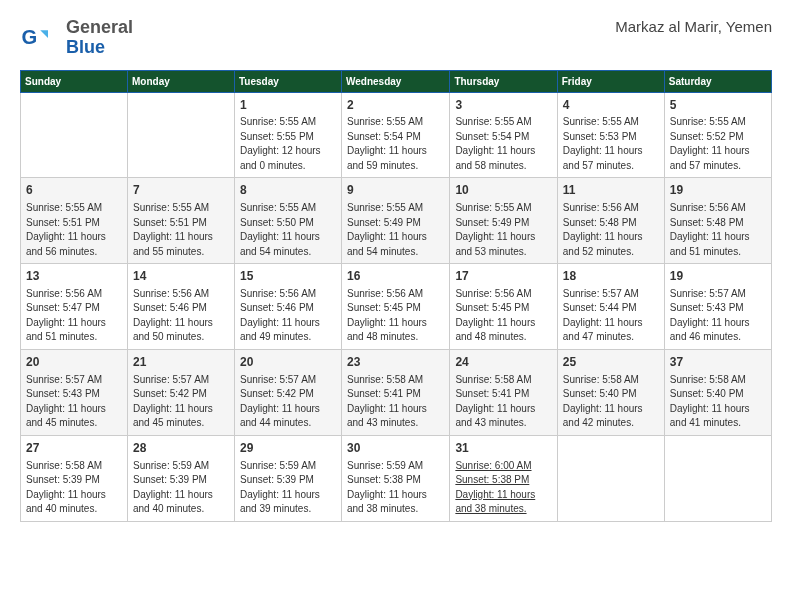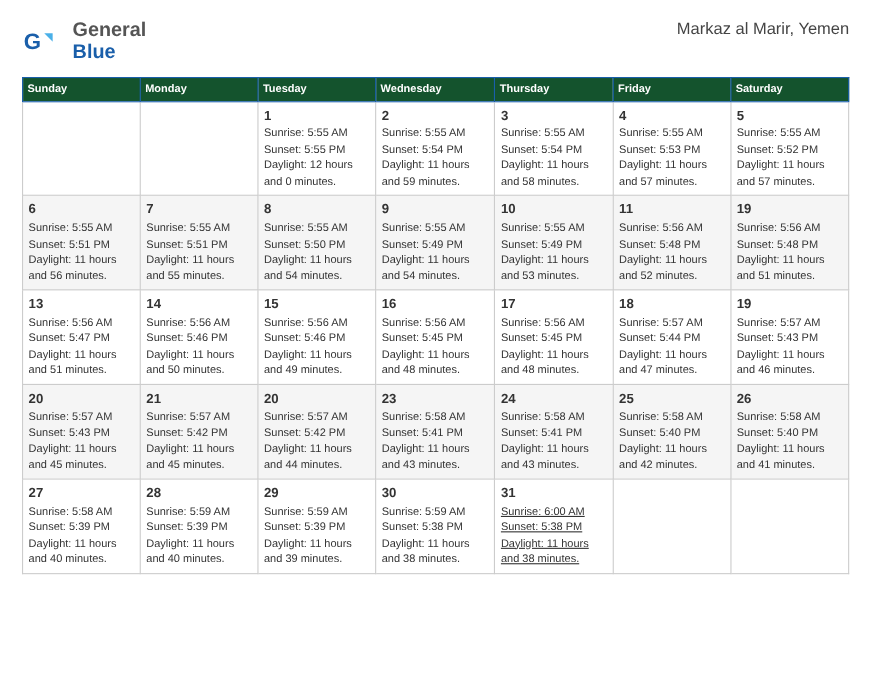--- a/index.html
+++ b/index.html
@@ -304,21 +304,21 @@
 and 43 minutes.</div>
           </td>
           <td>
             <span class="day-num">25</span>
             <div class="day-info" style="white-space: pre-line;">Sunrise: 5:58 AM
 Sunset: 5:40 PM
 Daylight: 11 hours
 and 42 minutes.</div>
           </td>
           <td>
-            <span class="day-num">26</span>
+            <span class="day-num">37</span>
             <div class="day-info" style="white-space: pre-line;">Sunrise: 5:58 AM
 Sunset: 5:40 PM
 Daylight: 11 hours
 and 41 minutes.</div>
           </td>
         </tr>
         <tr>
           <td>
             <span class="day-num">27</span>
             <div class="day-info" style="white-space: pre-line;">Sunrise: 5:58 AM

